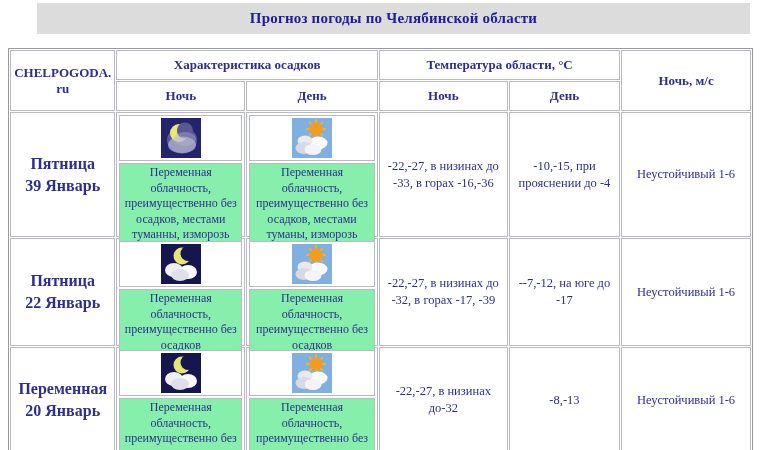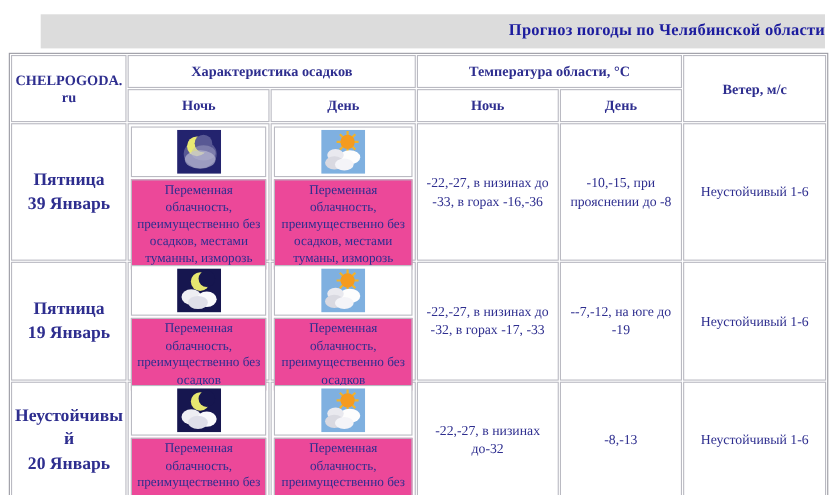--- a/index.html
+++ b/index.html
@@ -1,23 +1,23 @@
 <!DOCTYPE html>
 <html><head>
 <meta charset="utf-8">
 <style>
   html,body{margin:0;padding:0;}
   body{
     width:760px;height:450px;position:relative;background:#ffffff;
     font-family:"Liberation Serif", serif;color:#2e2e8f;overflow:hidden;
   }
   .title-bar{
-    position:absolute;left:37px;top:13px;width:713px;height:31px;
+    position:absolute;left:37px;top:3px;width:713px;height:31px;
     background:#dcdcdc;color:#1c1c9e;font-weight:bold;font-size:15px;
-    text-align:right;line-height:31px;letter-spacing:.2px;
+    text-align:center;line-height:31px;letter-spacing:.2px;
   }
   .table-wrap{
     position:absolute;left:8px;top:48px;width:745px;
     border-bottom:3px solid #2f2f6e;
   }
   table.forecast{
     table-layout:fixed;width:745px;
     border-collapse:separate;border-spacing:1px;
     border:1px solid #9a9aa2;background:#ffffff;
   }
@@ -31,21 +31,21 @@
   td.charcell{padding:0;}
   .stack{display:flex;flex-direction:column;gap:2px;padding:2px;box-sizing:border-box;}
   .r1 .stack{height:123px;}
   .r2 .stack{height:106px;}
   .r3 .stack{height:104px;}
   .iconbox{
     flex:0 0 44px;border:1px solid #babac2;
     display:flex;align-items:center;justify-content:center;background:#fff;
   }
   .descbox{
-    flex:1;border:1px solid #babac2;background:#ec4899;
+    flex:1;border:1px solid #babac2;background:#86efac;
     display:flex;align-items:center;justify-content:center;
     font-size:12px;line-height:1.3;padding:1px 3px;
   }
   td.tempcell, td.windcell{font-size:12.5px;line-height:1.35;padding:2px 6px;}
   svg{display:block;}
 </style>
 </head>
 <body>
 
 <svg width="0" height="0" style="position:absolute" aria-hidden="true">
@@ -98,21 +98,21 @@
         <col style="width:130px">
     <col style="width:127px">
         <col style="width:110px">
         <col style="width:128px">
   </colgroup>
   <tbody>
         <tr class="hdr">
     <td rowspan="2" class="brand">CHELPOGODA.ru</td>
     <td colspan="2">Характеристика осадков</td>
     <td colspan="2">Температура области, °С</td>
-    <td rowspan="2">Ветер, м/с</td>
+    <td rowspan="2">Ночь, м/с</td>
   </tr>
   <tr class="hdr">
     <td>Ночь</td>
     <td>День</td>
     <td>Ночь</td>
     <td>День</td>
   </tr>
 
   <tr class="r1">
     <td class="daycell">
@@ -137,28 +137,28 @@
           <span>
                   <svg width="40" height="40">
                     <use href="#ic-sun-clouds"></use>
                   </svg>
                 </span>
         </div>
         <div class="descbox">Переменная облачность, преимущественно без осадков, местами туманы, изморозь</div>
       </div>
     </td>
     <td class="tempcell">-22,-27, в низинах до -33, в горах -16,-36</td>
-    <td class="tempcell">-10,-15, при прояснении до -8</td>
+    <td class="tempcell">-10,-15, при прояснении до -4</td>
     <td class="windcell">Неустойчивый 1-6</td>
   </tr>
 
   <tr class="r2">
     <td class="daycell">
       <div>Пятница</div>
-      <div>19 Январь</div>
+      <div>22 Январь</div>
     </td>
     <td class="charcell">
       <div class="stack">
         <div class="iconbox">
           <span>
                   <svg width="40" height="40">
                     <use href="#ic-moon-clouds"></use>
                   </svg>
                 </span>
         </div>
@@ -170,28 +170,28 @@
         <div class="iconbox">
           <span>
                   <svg width="40" height="40">
                     <use href="#ic-sun-clouds"></use>
                   </svg>
                 </span>
         </div>
         <div class="descbox">Переменная облачность, преимущественно без осадков</div>
       </div>
     </td>
-    <td class="tempcell">-22,-27, в низинах до -32, в горах -17, -33</td>
-    <td class="tempcell">--7,-12, на юге до -19</td>
+    <td class="tempcell">-22,-27, в низинах до -32, в горах -17, -39</td>
+    <td class="tempcell">--7,-12, на юге до -17</td>
     <td class="windcell">Неустойчивый 1-6</td>
   </tr>
 
   <tr class="r3">
     <td class="daycell">
-      <div>Неустойчивый</div>
+      <div>Переменная</div>
       <div>20 Январь</div>
     </td>
     <td class="charcell">
       <div class="stack">
         <div class="iconbox">
           <span>
                   <svg width="40" height="40">
                     <use href="#ic-moon-clouds"></use>
                   </svg>
                 </span>

